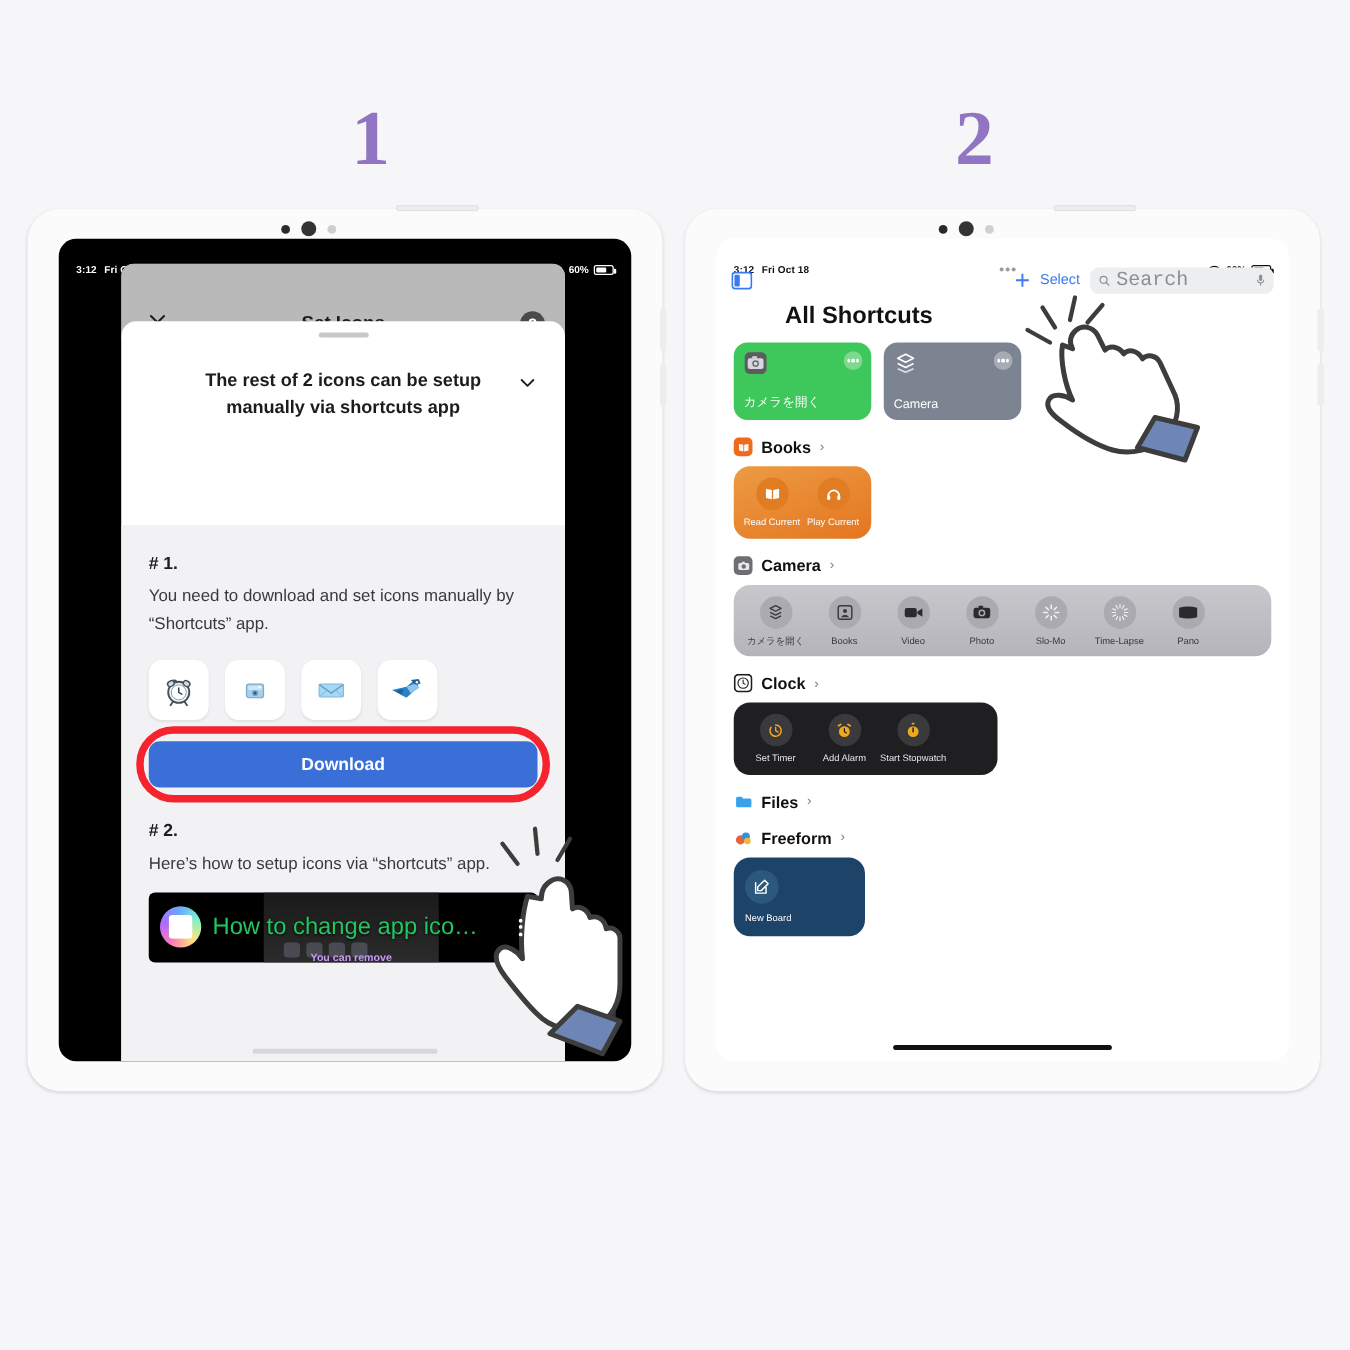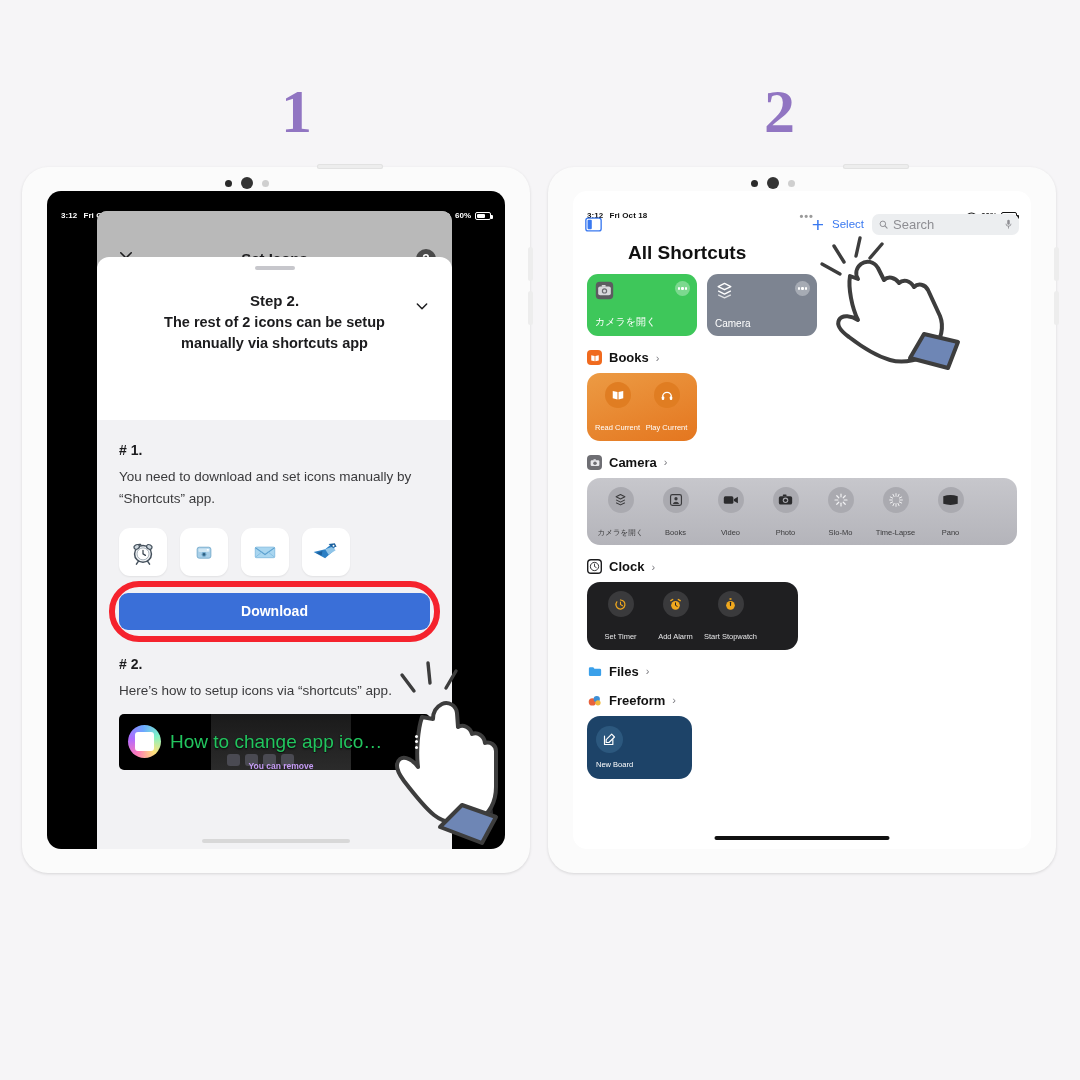--- a/index.html
+++ b/index.html
@@ -193,21 +193,21 @@
     display: flex; align-items: center; padding: 0 12px; gap: 8px;
   }
   #sidebar-toggle { width: 17px; height: 15px; }
   .tb-spacer { flex: 1; }
   #plus-btn { color:#3a79f0; font-size: 21px; line-height: 1; font-weight: 300; position: relative; }
   #select-btn { color:#3a79f0; font-size: 11.5px; }
   #search-box {
     width: 147px; height: 21px; background:#eceef0; border-radius: 7px;
     display:flex; align-items:center; padding: 0 7px; gap:5px;
   }
-  #search-box .sb-ph { font-size: 13px; color:#8e8e93; flex:1; }
+  #search-box .sb-ph { font-size: 16px; color:#8e8e93; flex:1;font-family:Liberation Mono, monospace; }
 
   #sc-content { position:absolute; left:0; right:0; top: 49px; bottom: 0; overflow:hidden; padding: 0 14px; }
   #all-shortcuts-title { font-size: 19px; font-weight: bold; color:#111; margin-top: 2px; margin-left: 41px; }
 
   .card-row { display:flex; gap: 10px; margin-top: 10px; }
   .sc-card {
     width: 110px; height: 62px; border-radius: 11px; position: relative;
     padding: 7px 8px; color:#fff; display:flex; flex-direction:column; justify-content: space-between;
   }
   .sc-card .c-name { font-size: 10px; font-weight: 500; }
@@ -217,21 +217,21 @@
   }
   .dots3 u { display:flex; gap:1.5px; }
   .dots3 u i { width:2.2px;height:2.2px;background:#fff;border-radius:50%;display:block;}
 
   .section-head { display:flex; align-items:center; gap:7px; margin-top: 14px; }
   .sh-icon { width: 15px; height: 15px; border-radius: 4px; display:flex;align-items:center;justify-content:center; }
   .sh-label { font-size: 13px; font-weight: bold; color:#111; }
   .sh-chev { color:#7b7b80; font-size: 11px; }
 
   .group-panel { margin-top: 8px; border-radius: 13px; padding: 9px 6px 8px; display:flex; }
-  .grp-item { width: 55px; display:flex; flex-direction:column; align-items:center; gap: 15px; }
+  .grp-item { width: 55px; display:flex; flex-direction:column; align-items:center; gap: 5px; }
   .grp-circ { width: 26px; height: 26px; border-radius: 50%; display:flex;align-items:center;justify-content:center;}
   .grp-label { font-size: 7.5px; text-align:center; line-height:1.28; }
 
   .tile-panel { margin-top: 8px; width: 105px; border-radius: 13px; padding: 10px 9px 9px; }
   .tile-circ { width: 27px; height: 27px; border-radius: 50%; display:flex;align-items:center;justify-content:center; }
   .tile-label { font-size: 7.5px; line-height:1.3; margin-top: 7px; }
 
   .home-ind.dark { background:#111; width: 175px; bottom: 9px; }
 
   
@@ -279,21 +279,20 @@
           <path d="M5 5 L19 19 M19 5 L5 19" stroke="#1c1c1e" stroke-width="2.1" stroke-linecap="round"></path>
         </svg>
         <div class="nav-title">Set Icons</div>
         <div class="nav-help">?</div>
       </div>
 
       <div id="sheet">
         <div class="grabber"></div>
 
         <div id="step-block">
-          <div class="step-title">Step 2.</div>
           <div class="step-desc">The rest of 2 icons can be setup manually via shortcuts app</div>
           <svg class="chevron-dn" viewBox="0 0 24 24">
             <path d="M5 9 L12 16 L19 9" stroke="#1c1c1e" stroke-width="2.2" fill="none" stroke-linecap="round" stroke-linejoin="round"></path>
           </svg>
         </div>
 
         <div id="body-scroll">
           <div class="h-tag"># 1.</div>
           <div class="p-text">You need to download and set icons manually by “Shortcuts” app.</div>
 

